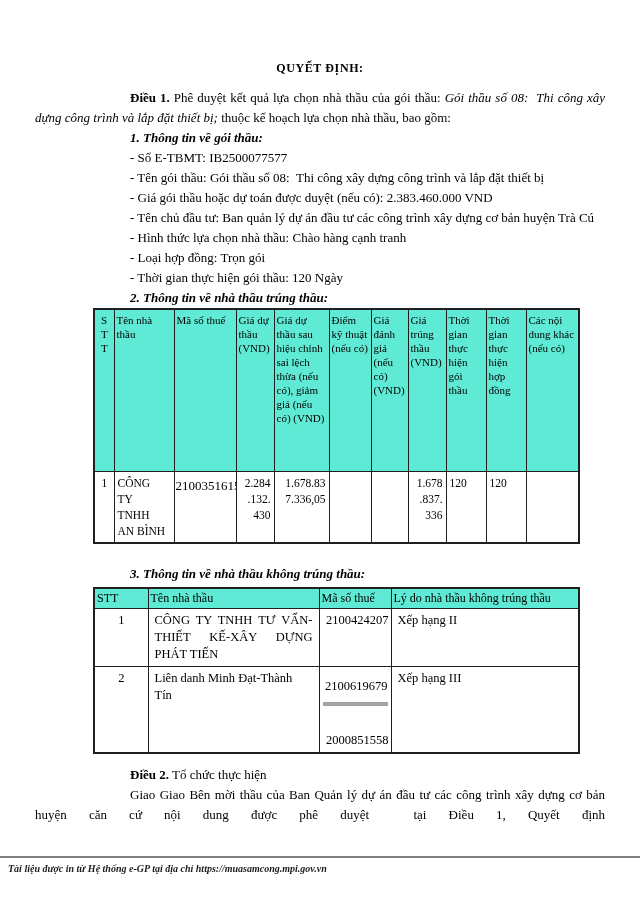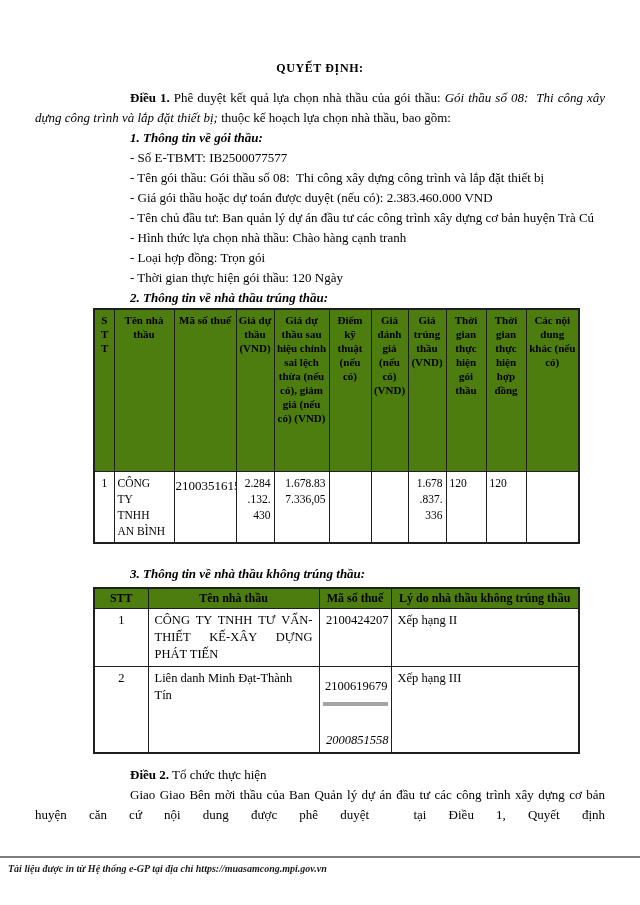--- a/index.html
+++ b/index.html
@@ -31,23 +31,23 @@
   .para.first { margin-top:9px; }
   .heading { font-weight:bold; font-style:italic; }
   .h3gap { margin-top:20px; }
   .art2 { margin-top:11px; }
   .last { text-align-last:justify; }
 
   table { border-collapse:collapse; table-layout:fixed; margin-left:58px; }
   table, th, td { border:1px solid #1f1f1f; }
   table { border-width:2px; }
   th {
-    background:#4d7c0f;
-    font-weight:bold;
-    text-align:center;
+    background:#5eead4;
+    font-weight:normal;
+    text-align:left;
     vertical-align:top;
   }
   td { vertical-align:top; background:#fff; }
 
   
   .t1 { width:485px; margin-top:0; }
   .t1 th { font-size:11px; line-height:14px; padding:3px 2px; }
   .t1 th.stt { padding:3px 6px; word-break:break-all; }
   .t1 td { font-size:11.5px; line-height:16px; padding:3px 3px; }
   .t1 tr.hd { height:162px; }
@@ -61,21 +61,21 @@
   .t2 { width:485px; margin-top:3px; }
   .t2 th { font-size:12px; line-height:15px; padding:2px; }
   .t2 td { font-size:12.5px; line-height:17px; padding:3px 6px; }
   .t2 tr.hd { height:20px; }
   .t2 tr.r1 { height:53px; }
   .t2 tr.r2 { height:49px; }
   .t2 .c { text-align:center; }
   .t2 .just { text-align:justify; }
   .t2 .taxcol { text-align:right; padding:3px 2px; }
   .tax-a { border-bottom:4px solid #a3a3a3; padding-bottom:7px; margin:8px 1px; }
-  .tax-b { padding-top:18px;font-style:italic; }
+  .tax-b { padding-top:18px; }
 
   .footer-rule {
     position:absolute; left:0; top:856px;
     width:640px; height:2px;
     background:#7e7e7e;
   }
   .footer-text {
     position:absolute; left:8px; top:863px;
     font-size:10px; font-style:italic; font-weight:bold;
     color:#1a1a1a;

